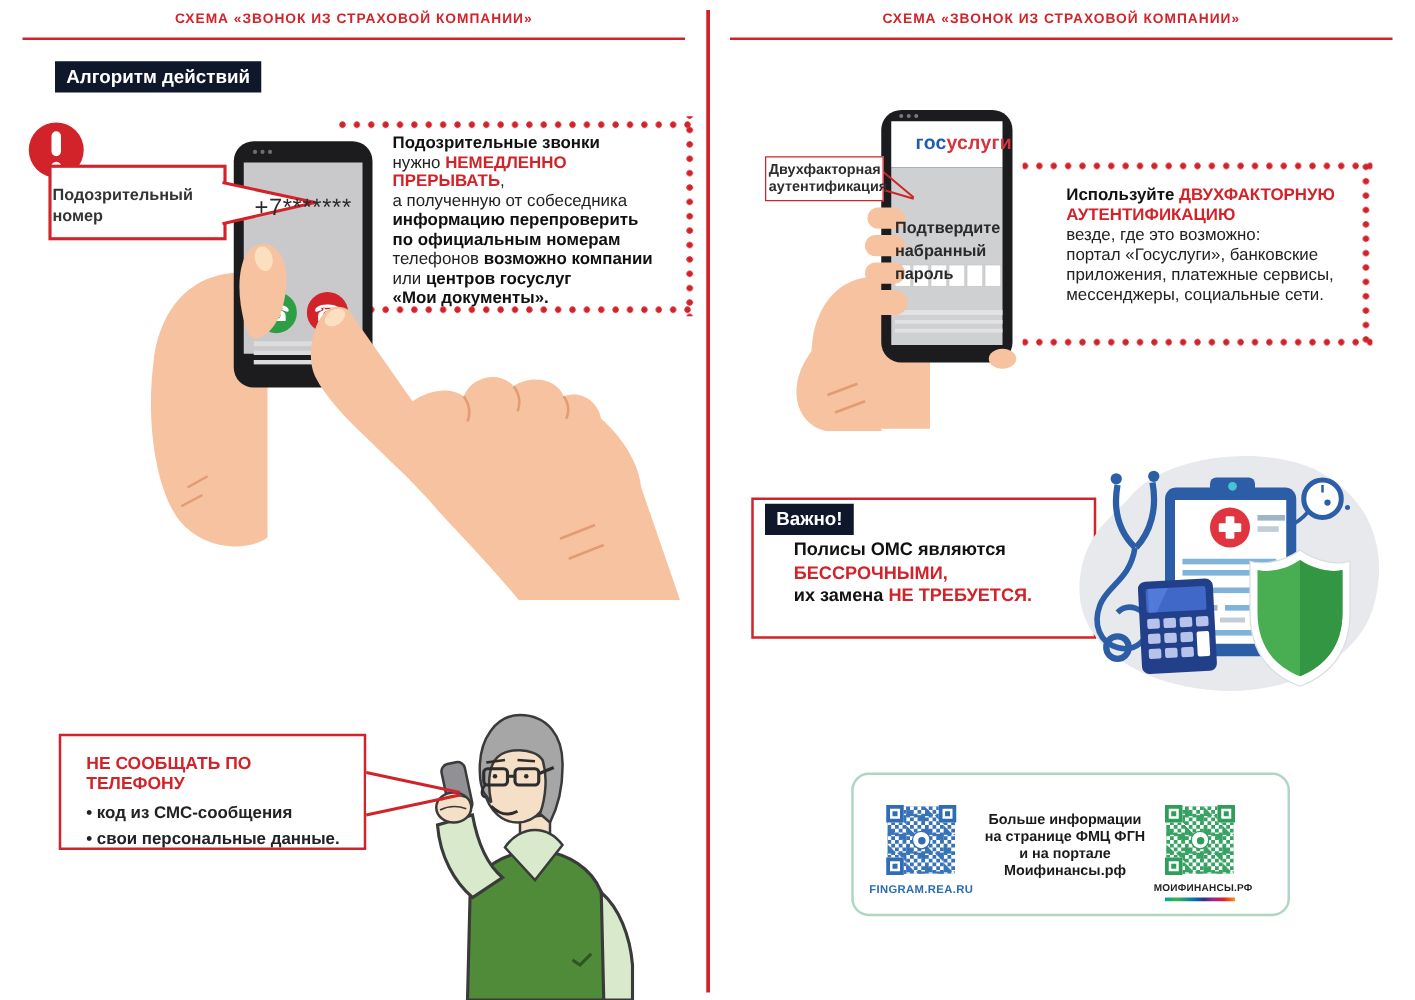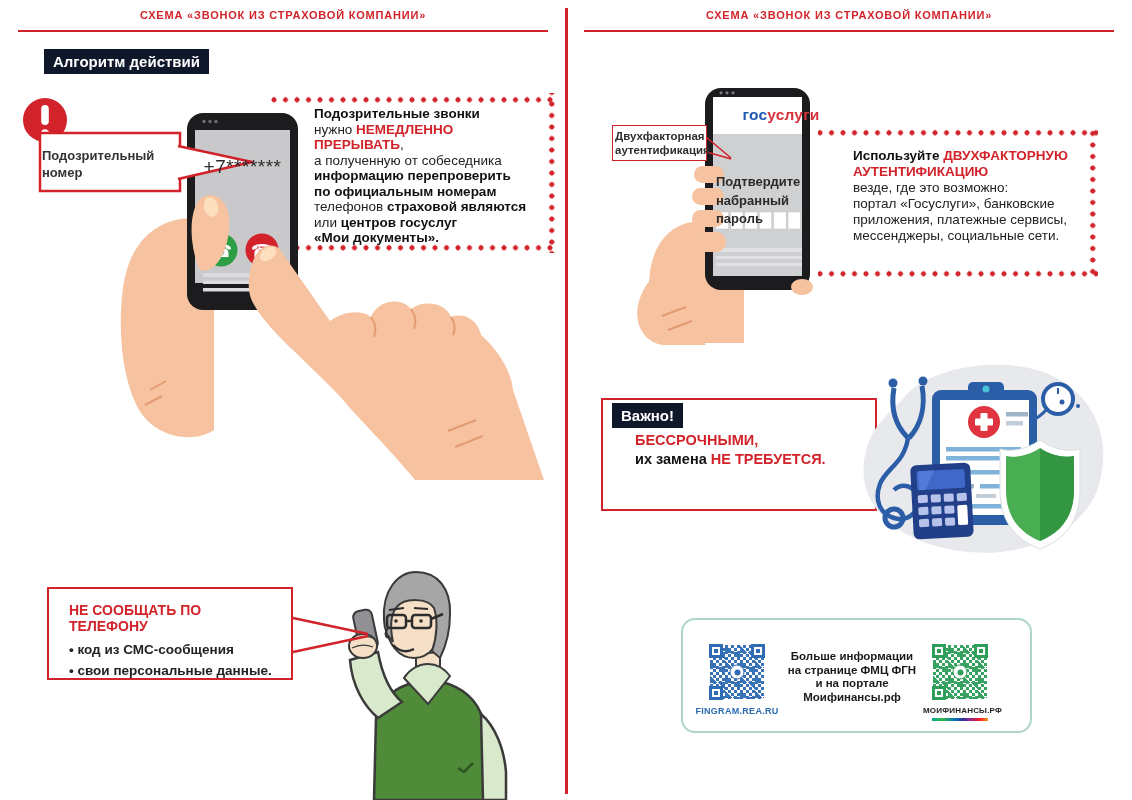--- a/index.html
+++ b/index.html
@@ -82,21 +82,21 @@
   <div class="abs dr h z1" style="left:268px;top:93px;width:288px;"></div>
   <div class="abs dr h z1" style="left:268px;top:241px;width:288px;"></div>
   <div class="abs dr v z1" style="left:545px;top:93px;height:160px;"></div>
 
   <div class="abs rich z3" style="left:314px;top:106px;width:232px;">
       <div><span class="b">Подозрительные звонки</span></div>
       <div><span>нужно </span><span class="rb">НЕМЕДЛЕННО ПРЕРЫВАТЬ</span><span>,</span></div>
       <div><span>а полученную от собеседника</span></div>
       <div><span class="b">информацию перепроверить</span></div>
       <div><span class="b">по официальным номерам</span></div>
-      <div><span>телефонов </span><span class="b">страховой являются</span></div>
+      <div><span>телефонов </span><span class="b">возможно компании</span></div>
       <div><span>или </span><span class="b">центров госуслуг</span></div>
       <div><span class="b">«Мои документы».</span></div>
     </div>
 
   <svg class="abs z2" style="left:0;top:90px;" width="566" height="390" viewBox="0 0 566 390">
 
     <g>
       <path d="M198,128 C152,126 128,158 123,198 C117,243 123,295 141,323 C159,349 196,353 214,340 L214,138 Z" fill="#f6c2a0"></path>
       <path d="M150,300 l16,-9 M145,315 l17,-9" stroke="#e29b72" stroke-width="2" fill="none"></path>
     </g>
@@ -239,33 +239,34 @@
       <rect x="128" y="86" width="30" height="17" rx="8.5" fill="#f6c2a0"></rect>
       <rect x="126" y="108" width="32" height="17" rx="8.5" fill="#f6c2a0"></rect>
       <rect x="126" y="130" width="32" height="17" rx="8.5" fill="#f6c2a0"></rect>
       <rect x="124" y="152" width="36" height="20" rx="10" fill="#f6c2a0"></rect>
       <ellipse cx="236" cy="207" rx="11" ry="8" fill="#f6c2a0"></ellipse>
       <path d="M96,236 l24,-9 M102,250 l24,-9" stroke="#e29b72" stroke-width="2" fill="none"></path>
     </g>
     <path d="M134,52 L165,78 M134,70 L165,79" stroke="#d2232a" stroke-width="1.6" fill="none"></path>
   </svg>
 
-  <div class="abs gos-logo z3" style="left:161px;top:106px;width:108px;">
+  <div class="abs gos-logo z3" style="left:151px;top:106px;width:108px;">
     <span style="color:#1f5bb5;">гос</span><span style="color:#d6333c;">услуги</span>
   </div>
 
   <div class="abs screen-text z3" style="left:150px;top:143px;width:82px;margin-top:30px;">Подтвердите набранный пароль</div>
 
   <div class="abs label-box z3" style="left:46px;top:125px;width:89px;padding:3px 2px;font-size:11.5px;line-height:14px;">Двухфакторная аутентификация</div>
 
   <div class="abs bubble-box z1" style="left:35px;top:398px;width:276px;height:113px;box-sizing:border-box;"></div>
   <div class="abs z3" style="left:46px;top:403px;">
     <span class="badge">Важно!</span>
   </div>
   <div class="abs rich rich3 z3" style="left:69px;top:431px;width:230px;">
+      <div><span class="b">Полисы ОМС являются</span></div>
       <div><span class="rb">БЕССРОЧНЫМИ,</span></div>
       <div><span class="b">их замена </span><span class="rb">НЕ ТРЕБУЕТСЯ.</span></div>
     </div>
 
   <svg class="abs z2" style="left:284px;top:352px;" width="262" height="210" viewBox="0 0 262 210">
     <path d="M52,48 C80,10 170,2 210,28 C248,50 262,92 248,136 C234,178 178,206 118,200 C58,194 8,162 14,110 C18,78 34,66 52,48 Z" fill="#e7e9ed"></path>
     <g stroke="#2b5ea7" fill="none">
       <path d="M44,36 C40,58 46,74 58,86" stroke-width="5"></path>
       <path d="M72,34 C76,56 70,74 59,86" stroke-width="5"></path>
       <circle cx="43" cy="31" r="4.5" fill="#2b5ea7" stroke="none"></circle>

